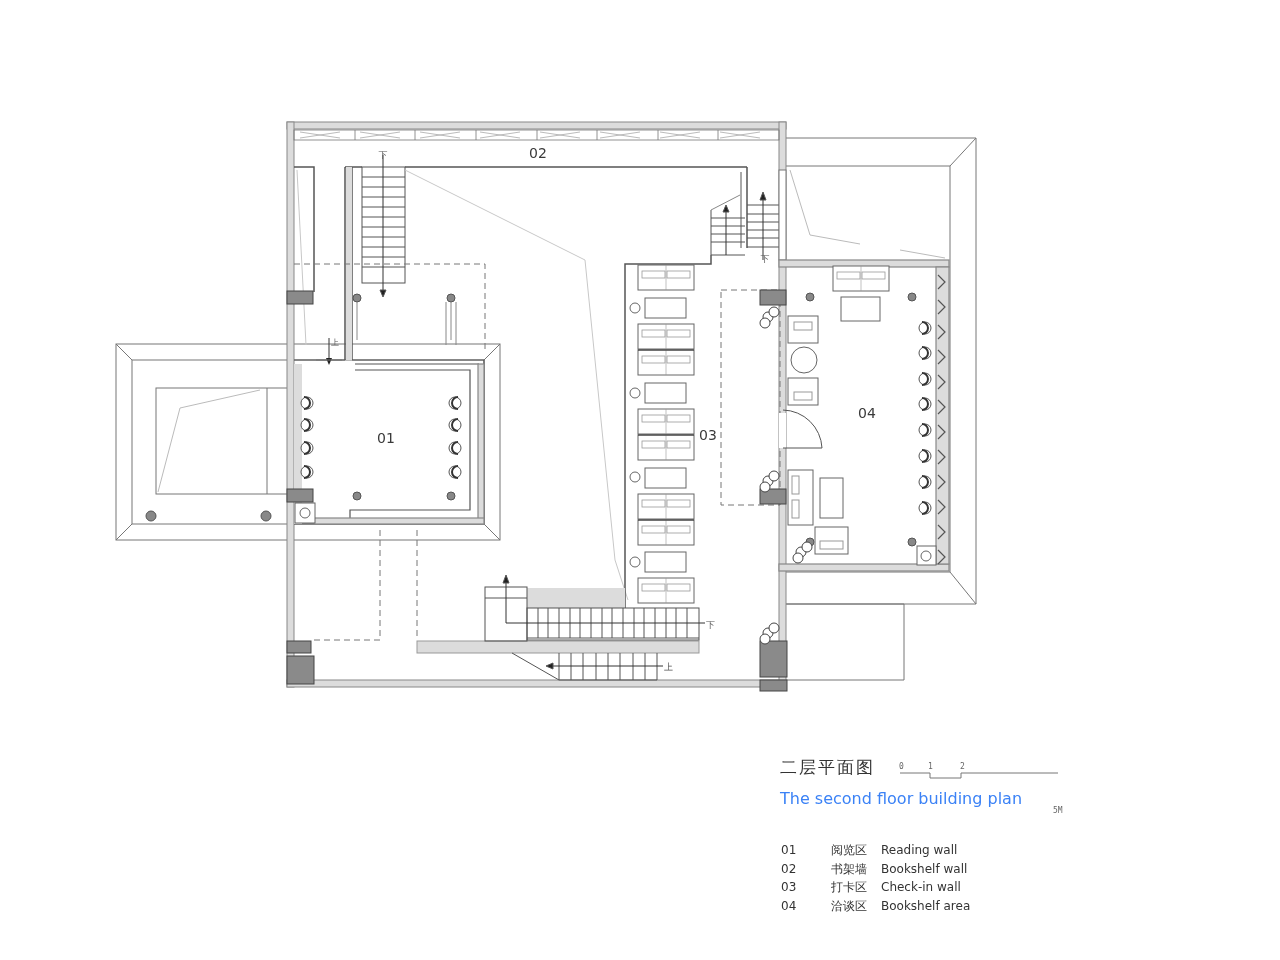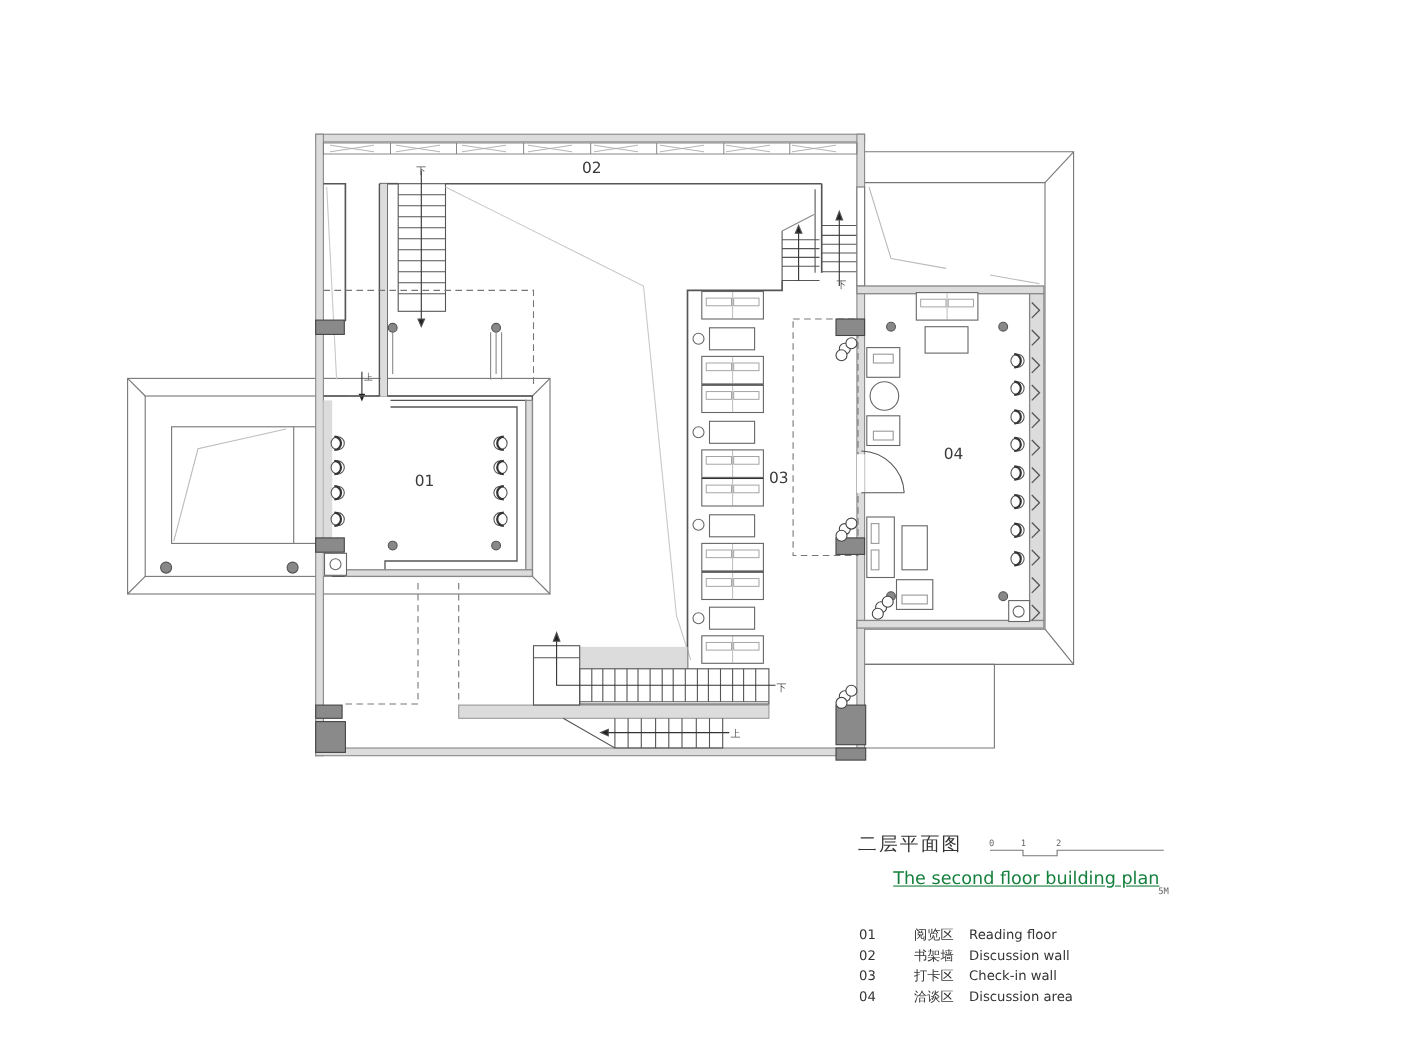--- a/index.html
+++ b/index.html
@@ -1,21 +1,21 @@
 <!DOCTYPE html>
 <html><head>
 <meta charset="utf-8">
 <style>
   html, body { margin:0; padding:0; background:#ffffff; }
   body { width:1280px; height:960px; position:relative; overflow:hidden; font-family:"DejaVu Sans", sans-serif; }
   #plan { position:absolute; left:0; top:0; }
   .lbl { position:absolute; font-family:"DejaVu Sans", sans-serif; color:#444; }
   .room-label { font-size:14px; color:#3a3a3a; }
   .title-cn { position:absolute; left:780px; top:756px; font-size:17px; color:#333; letter-spacing:2px; }
-  .title-en { position:absolute; left:812px; top:789px; font-size:16px; color:#15803d;text-decoration:underline; }
+  .title-en { position:absolute; left:780px; top:789px; font-size:16px; color:#3b82f6; }
   .legend { position:absolute; left:781px; top:841px; font-size:12px; color:#333; line-height:18.5px; }
   .legend-row { display:flex; gap:0; white-space:nowrap; }
   .legend-row .num { width:22px; }
   .legend-row .cn { width:50px;padding-left:28px; }
   .scale-lbl { position:absolute; font-family:"DejaVu Sans Mono", monospace; font-size:8px; color:#666; }
 </style>
 </head>
 <body>
 
 <svg id="plan" width="1280" height="960" viewBox="0 0 1280 960" xmlns="http://www.w3.org/2000/svg">
@@ -349,30 +349,30 @@
 <div class="scale-lbl" style="left:960px; top:762px;">2</div>
 <div class="scale-lbl" style="left:1053px; top:806px;">5M</div>
 
 <div class="title-cn">二层平面图</div>
 <div class="title-en">The second floor building plan</div>
 
 <div class="legend">
   <div class="legend-row">
     <span class="num">01</span>
     <span class="cn">阅览区</span>
-    <span class="en">Reading floor</span>
+    <span class="en">Reading wall</span>
   </div>
   <div class="legend-row">
     <span class="num">02</span>
     <span class="cn">书架墙</span>
-    <span class="en">Discussion wall</span>
+    <span class="en">Bookshelf wall</span>
   </div>
   <div class="legend-row">
     <span class="num">03</span>
     <span class="cn">打卡区</span>
     <span class="en">Check-in wall</span>
   </div>
   <div class="legend-row">
     <span class="num">04</span>
     <span class="cn">洽谈区</span>
-    <span class="en">Discussion area</span>
+    <span class="en">Bookshelf area</span>
   </div>
 </div>
 
 </body></html>

